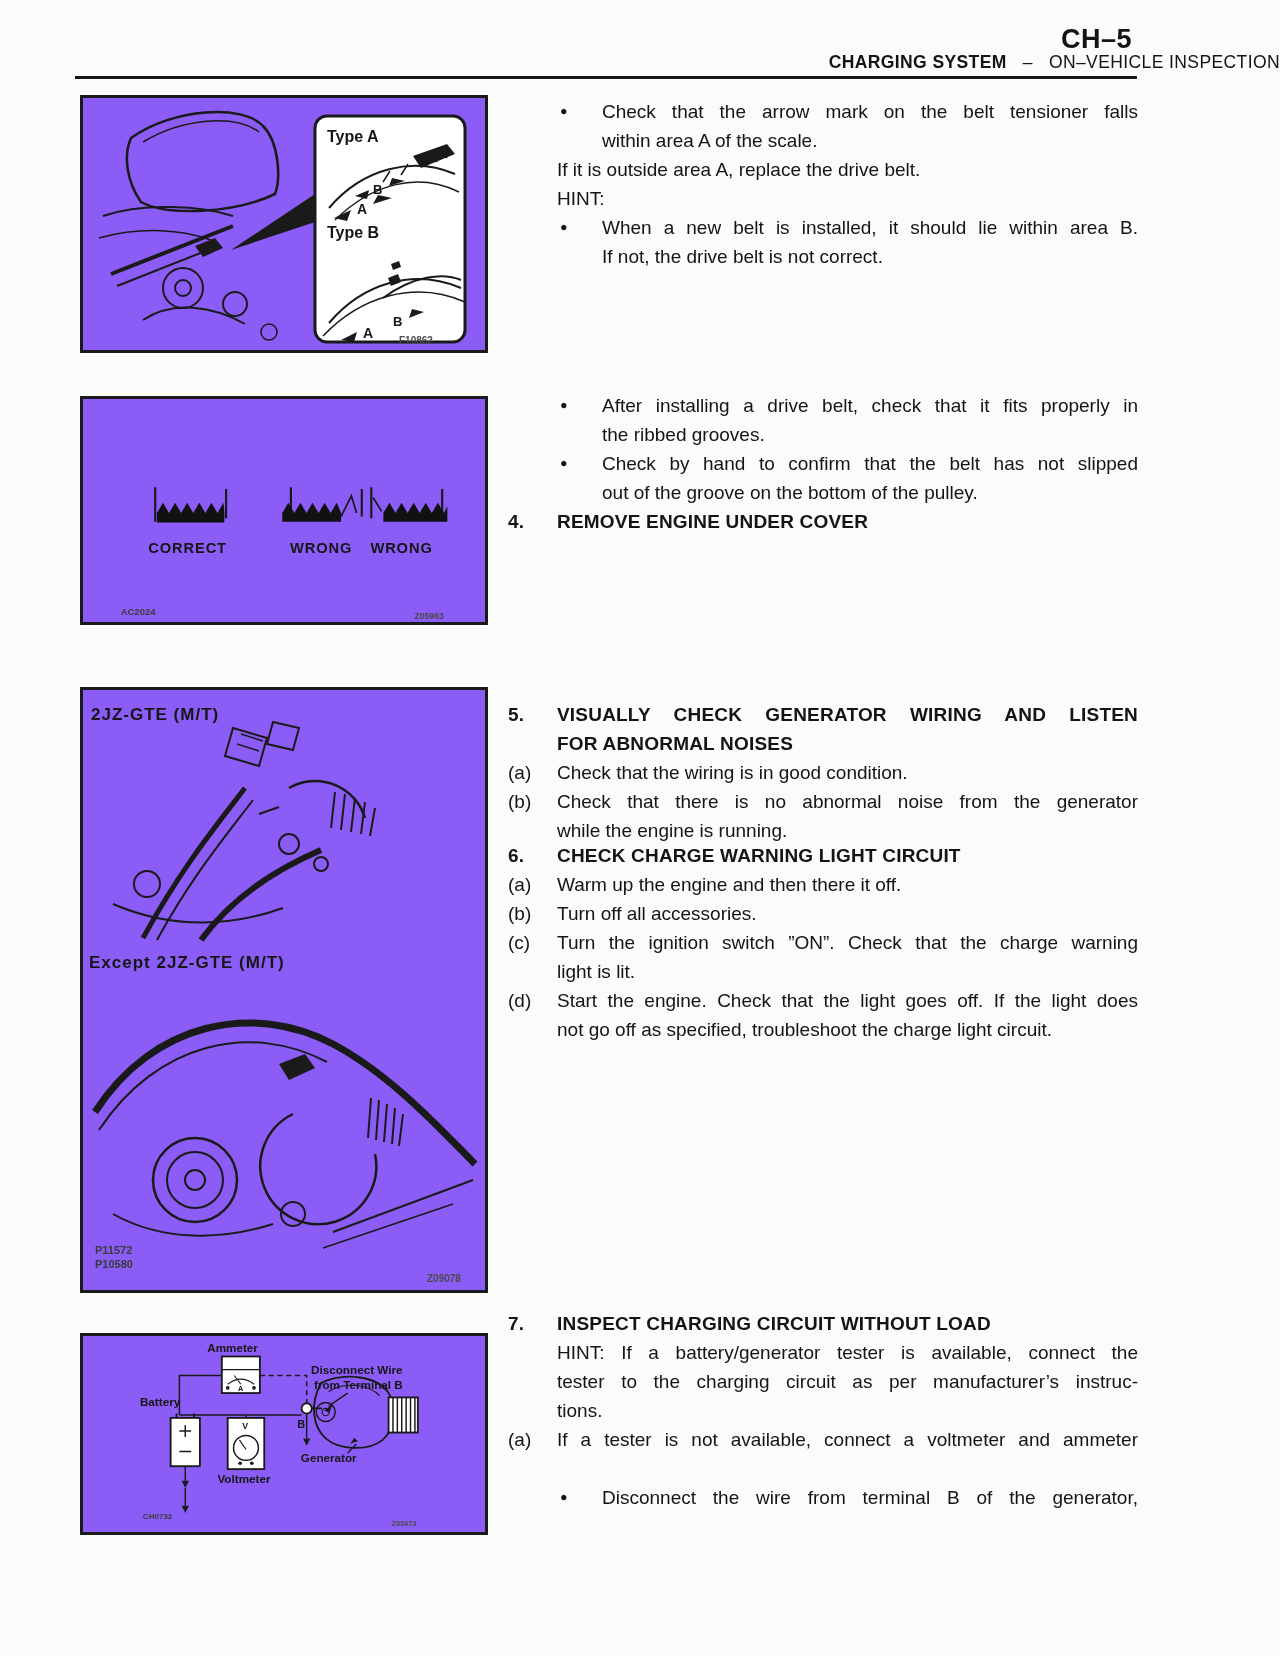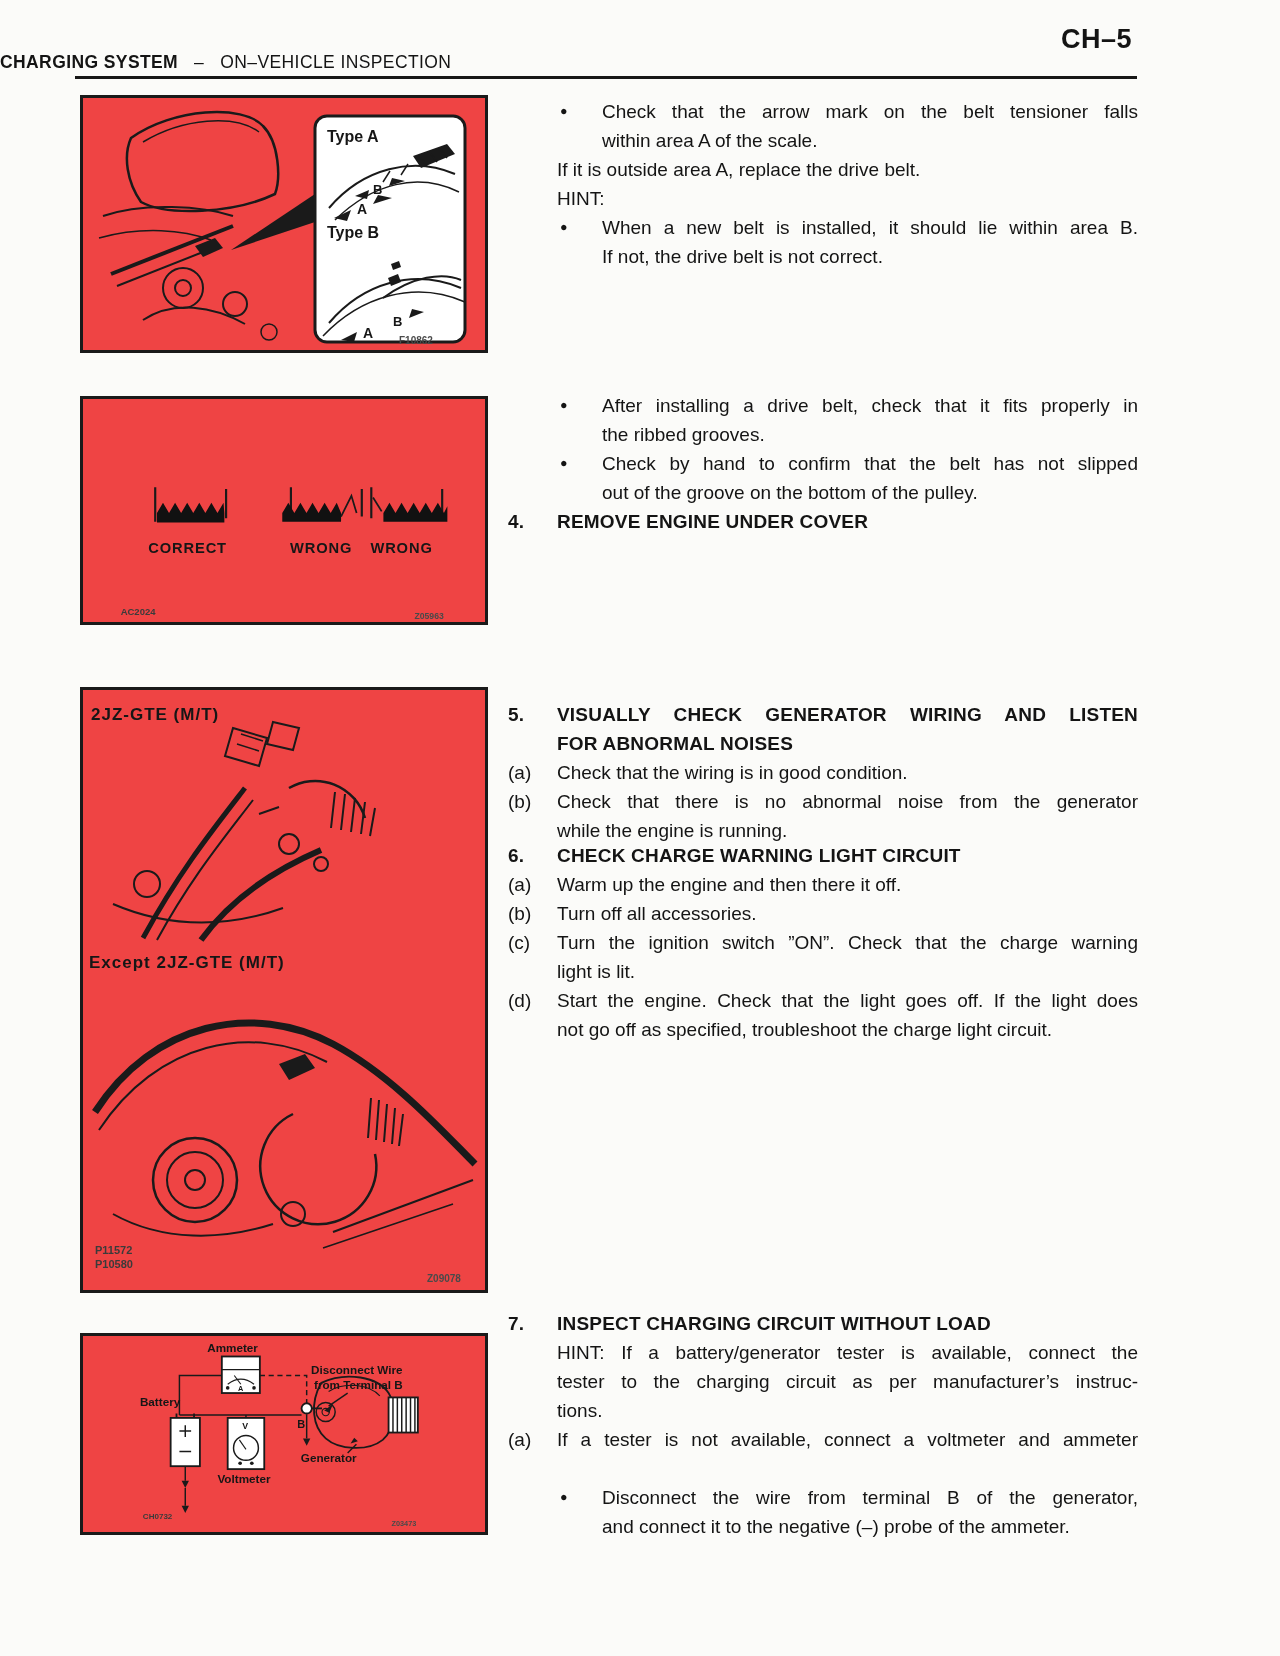--- a/index.html
+++ b/index.html
@@ -1,24 +1,24 @@
 <!DOCTYPE html>
 <html><head>
 <meta charset="utf-8">
 <style>
   html,body{margin:0;padding:0;}
   body{width:1280px;height:1656px;background:#fbfbf9;font-family:"Liberation Sans",sans-serif;color:#141414;position:relative;}
   
   .ch-code{position:absolute;left:932px;top:24px;width:200px;text-align:right;font-size:27px;font-weight:bold;letter-spacing:.5px;}
-  .hdr{position:absolute;left:0;top:52px;width:1280px;text-align:left;font-size:17.5px;letter-spacing:.4px;}
+  .hdr{position:absolute;left:0;top:52px;width:1280px;text-align:right;font-size:17.5px;letter-spacing:.4px;}
   .hdr .b{font-weight:bold;}
   .hdr .sep{margin:0 16px;}
   .rule{position:absolute;left:75px;top:76px;width:1062px;height:3px;background:#171717;}
   
-  .fig{position:absolute;left:80px;width:408px;border:3px solid #1a1a1a;background:#ef4444;box-sizing:border-box;}
+  .fig{position:absolute;left:80px;width:408px;border:3px solid #1a1a1a;background:#8b5cf6;box-sizing:border-box;}
   .fig svg{display:block;width:100%;height:100%;}
   svg{font-family:"Liberation Sans",sans-serif;}
   svg text{fill:#161616;}
   .lab{font-weight:bold;font-size:16px;}
   .lab17{font-weight:bold;font-size:17px;letter-spacing:1px;}
   .code{font-weight:bold;font-size:11px;fill:#3b3b3b;}
   .code2{font-size:10px;fill:#4a4a4a;font-weight:bold;}
   .ln{fill:none;stroke:#1a1a1a;}
   
   .rcitem{position:absolute;left:508px;width:630px;font-size:19px;line-height:29px;}
@@ -316,15 +316,14 @@
 <div class="rcitem" style="top:1425px;">
   <span class="mk">(a)</span>
   <div class="tx">
       <div class="jl">If a tester is not available, connect a voltmeter and ammeter</div>
     </div>
 </div>
 <div class="rcitem" style="top:1483px;">
   <span class="mk bul">●</span>
   <div class="tx bul">
       <div class="jl">Disconnect the wire from terminal B of the generator,</div>
-      <div class="ll">and connect it to the negative (–) probe of the ammeter.</div>
     </div>
 </div>
 
 </body></html>

